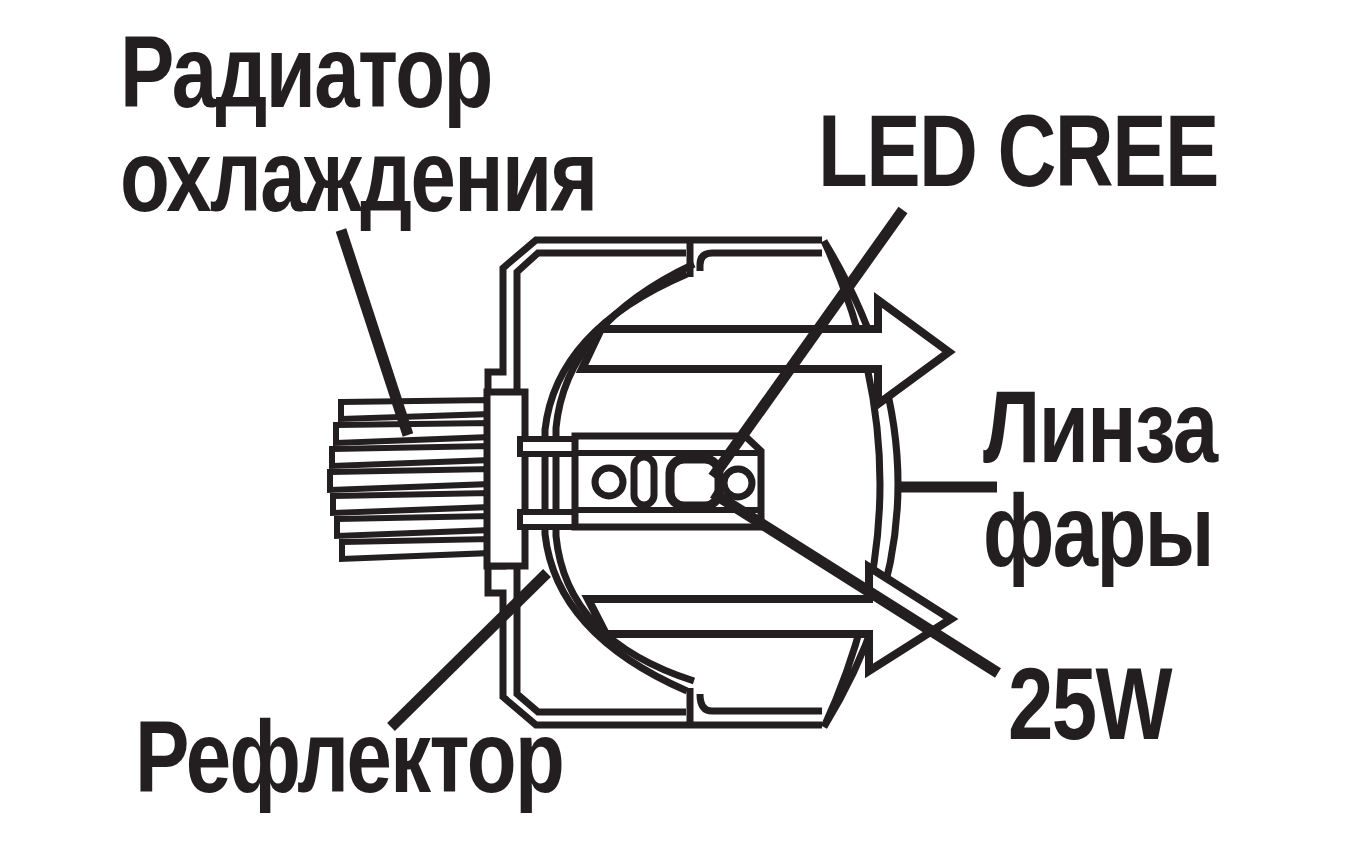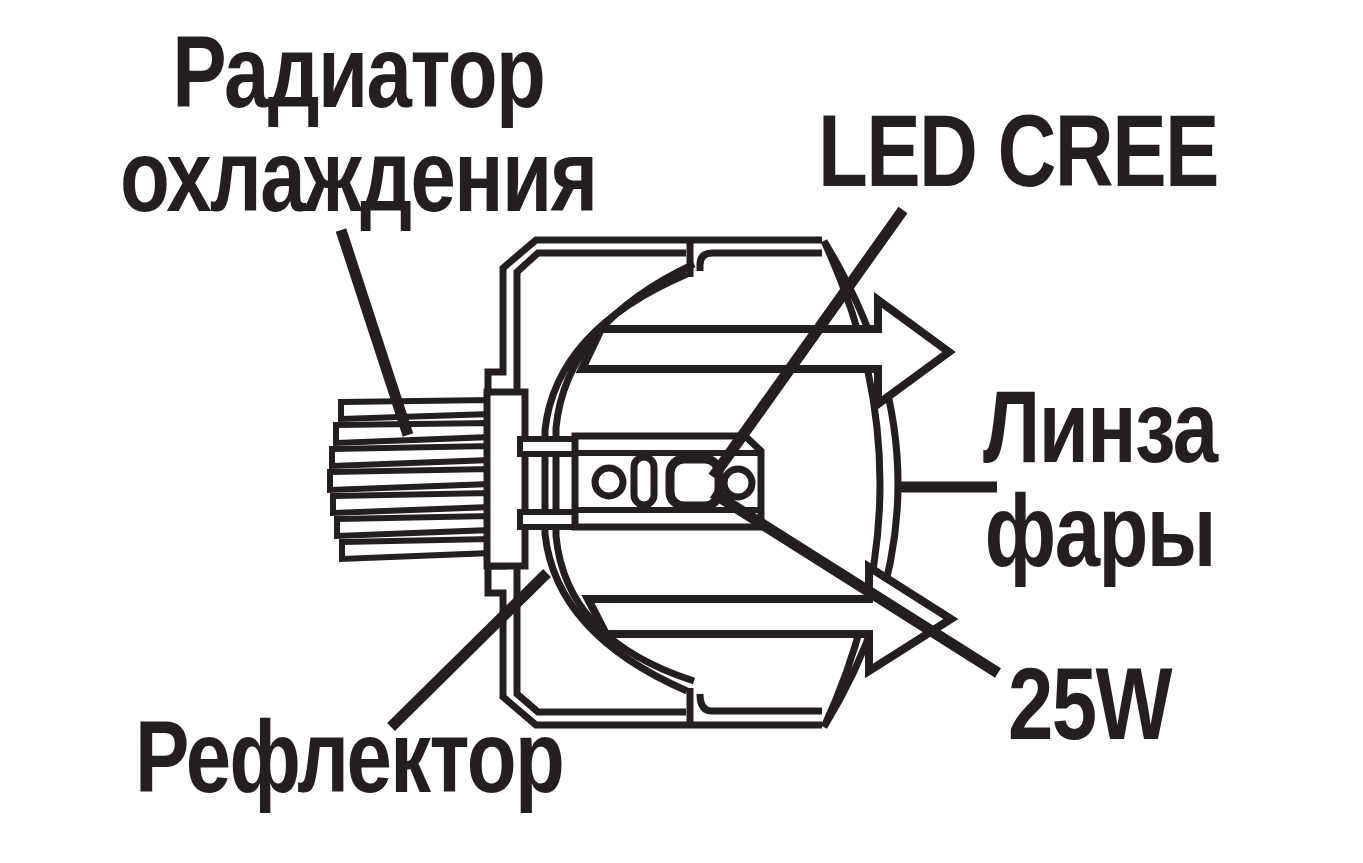--- a/index.html
+++ b/index.html
@@ -2,21 +2,20 @@
 <html><head>
 <meta charset="utf-8">
 <style>
   html,body { margin:0; padding:0; background:#ffffff; }
   .stage {
     position:relative;
     width:1363px; height:863px;
     background:#ffffff;
     overflow:hidden;
     font-family:"Liberation Sans", sans-serif;
-    text-align:center;
   }
   .stage svg { position:absolute; left:0; top:0; }
   .label {
     position:absolute;
     font-family:"Liberation Sans", sans-serif;
     font-weight:700;
     font-size:102px;
     line-height:104px;
     color:#231f20;
     transform:scaleX(0.80);

